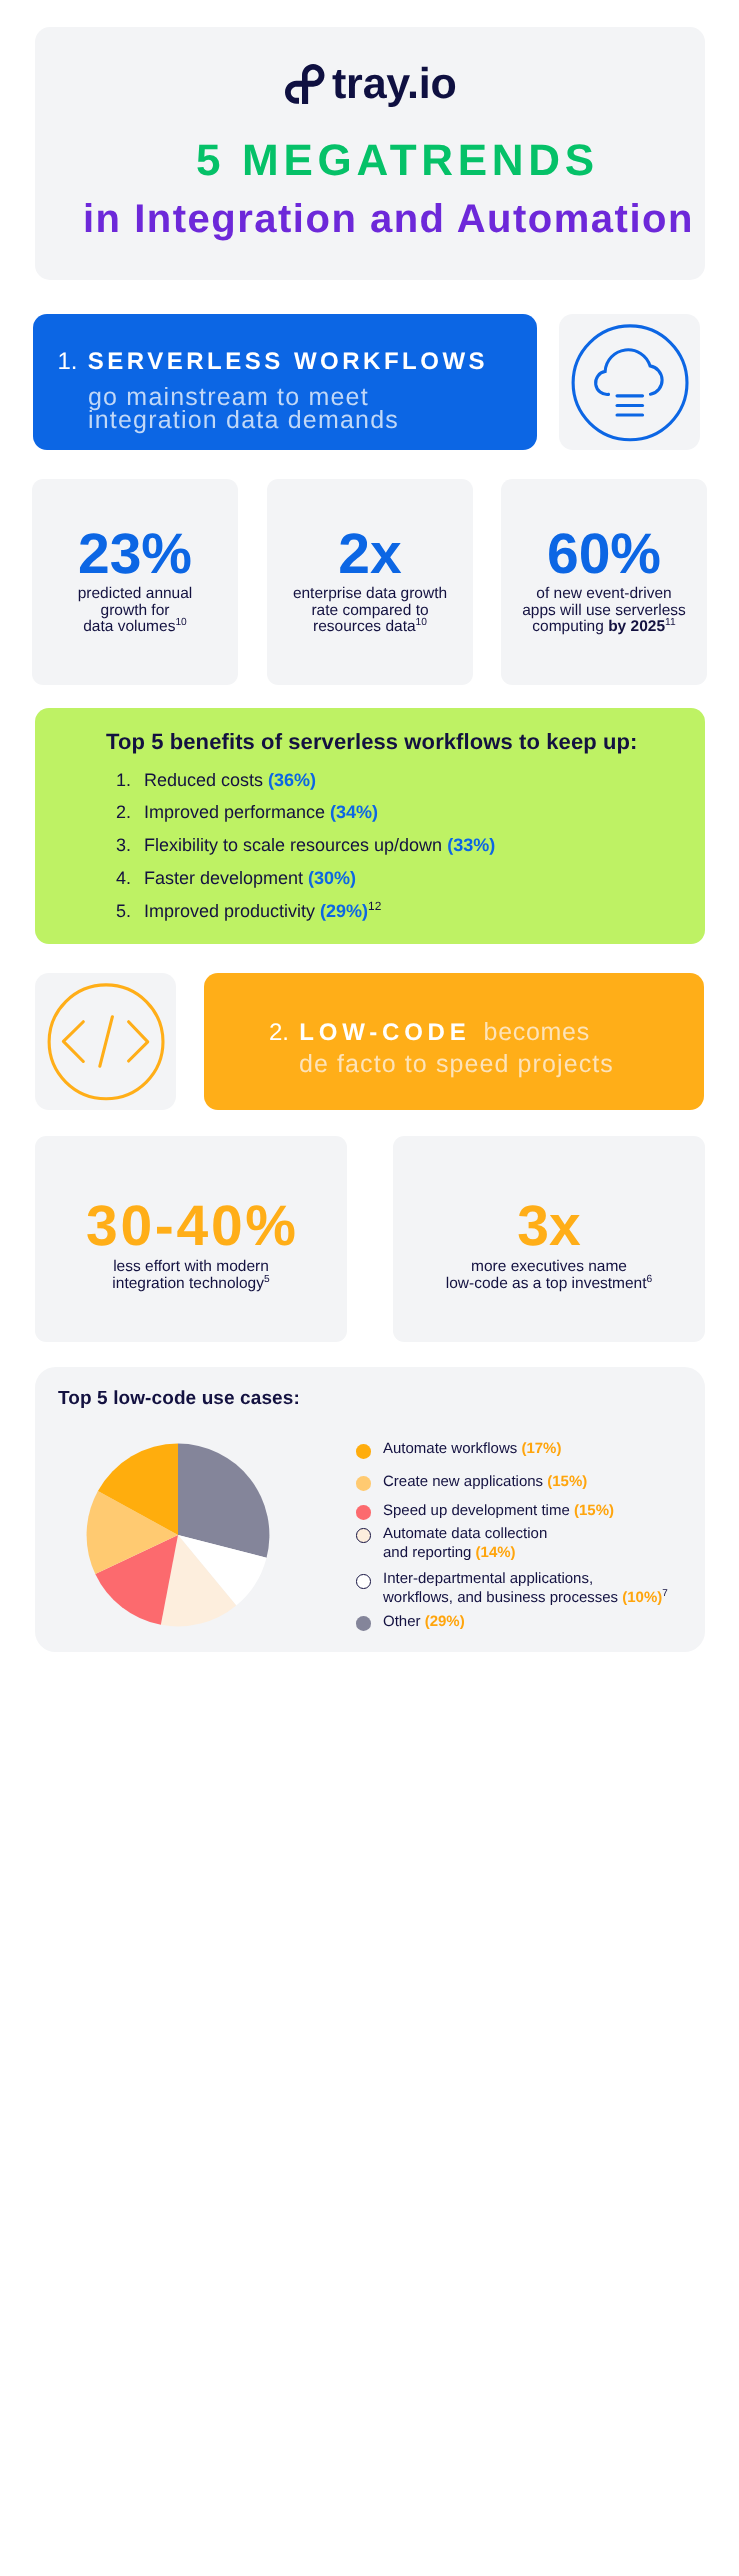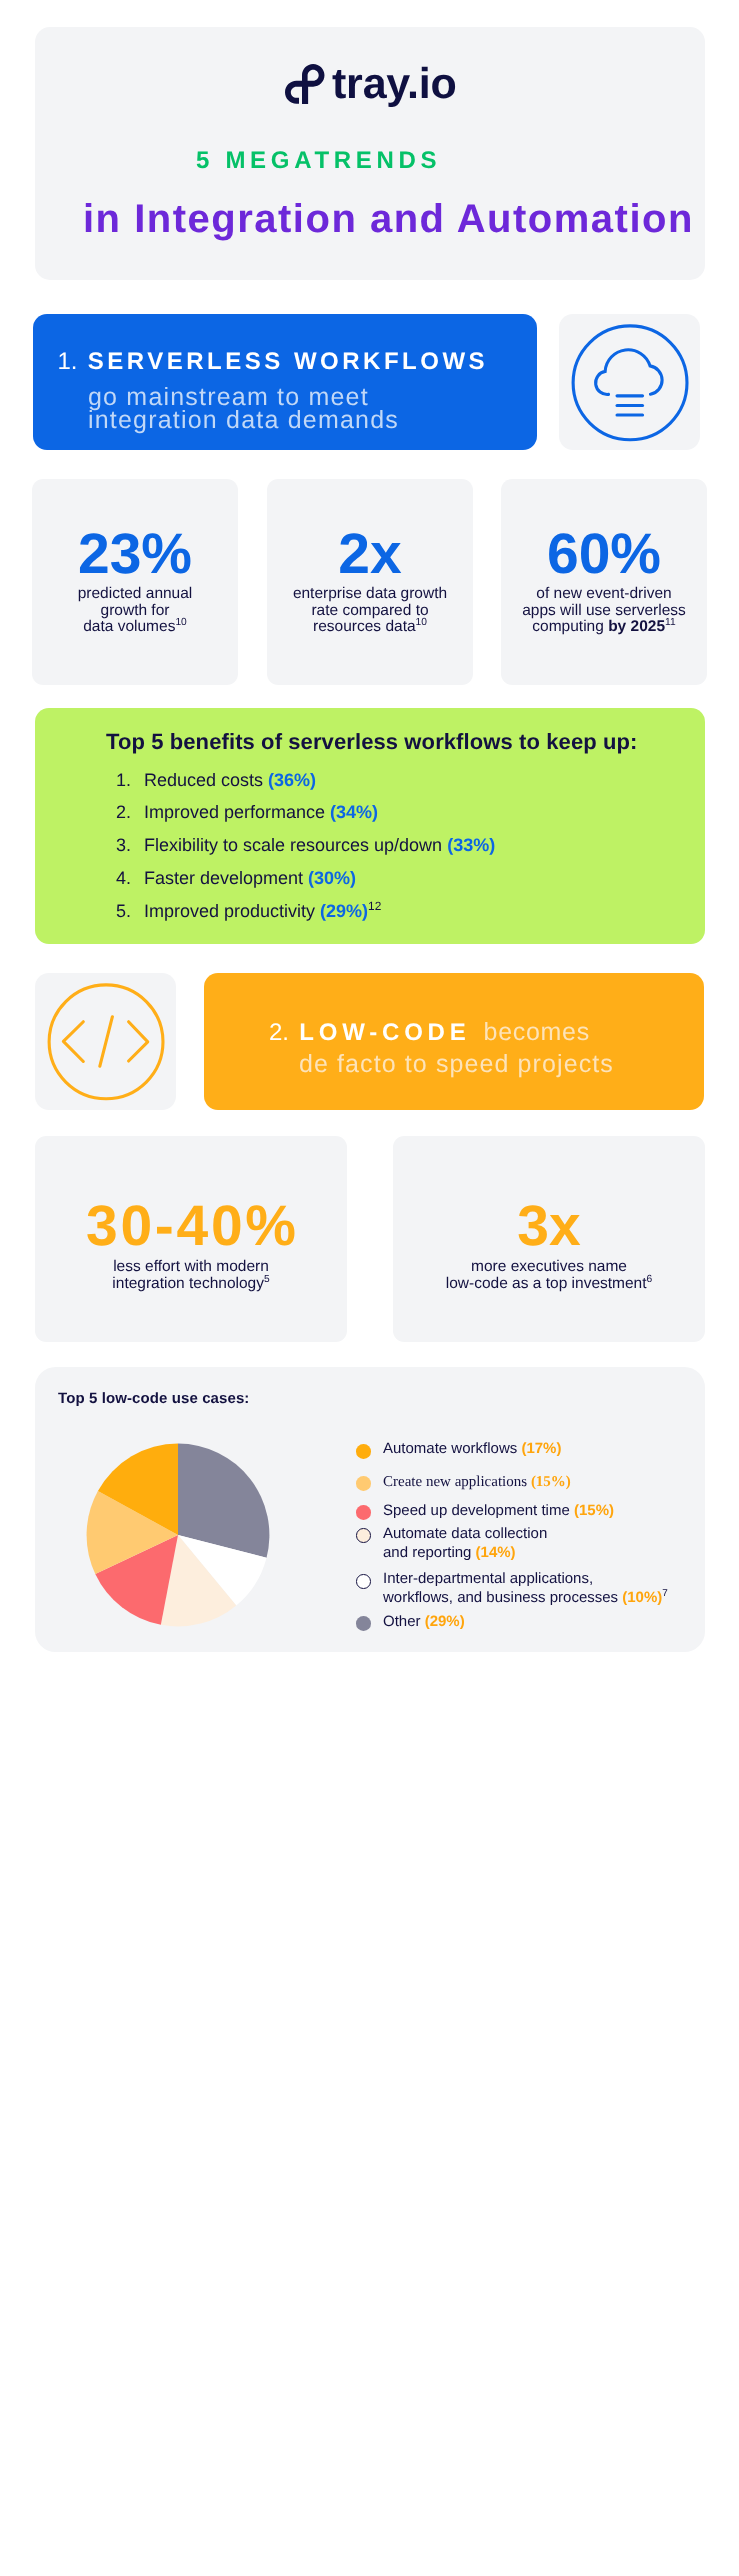--- a/index.html
+++ b/index.html
@@ -15,21 +15,21 @@
   .iconbox{position:absolute;background:#f3f4f6;border-radius:14px;overflow:visible;}
 
   
   #hdr{left:35px;top:27px;width:670px;height:253px;border-radius:15px;}
   .logo-wrap{position:absolute;left:250px;top:37px;width:175px;height:40px;}
   .logo-wrap svg{position:absolute;left:0px;top:0px;}
   .logo-word{position:absolute;left:47px;top:0px;
              font-weight:bold;font-size:43px;letter-spacing:-0.2px;color:#0f1041;
              line-height:40px;white-space:nowrap;}
   .ttl1{position:absolute;left:161px;top:116px;
-        font-size:24px;font-weight:bold;letter-spacing:4.7px;color:#05c168;
+        font-size:44px;font-weight:bold;letter-spacing:4.7px;color:#05c168;
         line-height:36px;white-space:nowrap;}
   .ttl2{position:absolute;left:48px;top:174px;
         font-size:40px;font-weight:bold;letter-spacing:1.5px;color:#6d28d9;
         line-height:36px;white-space:nowrap;}
 
   
   .bar .ln{position:absolute;white-space:nowrap;color:#fff;margin-top:8px;}
   .sec-num{font-weight:normal;font-size:24px;}
   .sec-strong{font-weight:bold;font-size:24px;letter-spacing:3.5px;}
   .bar .sec-soft, .sec-soft{color:var(--soft,#c1d8f7);font-size:25px;letter-spacing:1.2px;}
@@ -174,35 +174,35 @@
   </div>
   <div class="stat" style="left:393px;top:1136px;width:312px;height:206px;">
     <div class="big" style="top:62px;color:#ffae18;">3x</div>
     <div class="cap" style="top:123px;">
       <div>more executives name</div>
       <div><span>low-code as a top investment</span><sup>6</sup></div>
     </div>
   </div>
 
   <div id="piecard">
-    <div class="list-title" style="left:23px;top:20.6px;font-size:15px;">Top 5 low-code use cases:</div>
+    <div class="list-title" style="left:23px;top:20.6px;font-size:19px;">Top 5 low-code use cases:</div>
     <svg width="206" height="206" viewBox="146.5 2780.4 400 400" style="position:absolute;left:40px;top:65px;">
       <path d="M346.5,2980.4 L346.50,2802.90 A177.5,177.5 0 0 1 518.42,3024.54 Z" fill="#84859a"></path>
       <path d="M346.5,2980.4 L518.42,3024.54 A177.5,177.5 0 0 1 459.64,3117.17 Z" fill="#ffffff"></path>
       <path d="M346.5,2980.4 L459.64,3117.17 A177.5,177.5 0 0 1 313.24,3154.76 Z" fill="#fdeedd"></path>
       <path d="M346.5,2980.4 L313.24,3154.76 A177.5,177.5 0 0 1 185.89,3055.98 Z" fill="#fc6a6e"></path>
       <path d="M346.5,2980.4 L185.89,3055.98 A177.5,177.5 0 0 1 190.96,2894.89 Z" fill="#ffca71"></path>
       <path d="M346.5,2980.4 L190.96,2894.89 A177.5,177.5 0 0 1 346.50,2802.90 Z" fill="#ffad0d"></path>
     </svg>
 
     <div class="dot" style="left:321px;top:77px;background:#ffad0d;"></div>
     <div class="legend-row" style="left:348px;top:73px;"><span>Automate workflows</span> <b>(17%)</b></div>
 
     <div class="dot" style="left:321px;top:109px;background:#ffca71;"></div>
-    <div class="legend-row" style="left:348px;top:106px;font-family:Liberation Serif, serif;"><span>Create new applications</span> <b>(15%)</b></div>
+    <div class="legend-row" style="left:348px;top:106px;"><span>Create new applications</span> <b>(15%)</b></div>
 
     <div class="dot" style="left:321px;top:138px;background:#fc6a6e;"></div>
     <div class="legend-row" style="left:348px;top:135px;"><span>Speed up development time</span> <b>(15%)</b></div>
 
     <div class="dot" style="left:321px;top:161px;background:#fdeedd;border:1px solid #131140;"></div>
     <div class="legend-row" style="left:348px;top:158px;"><span>Automate data collection</span><br><span>and reporting</span> <b>(14%)</b></div>
 
     <div class="dot" style="left:321px;top:207px;background:#ffffff;border:1px solid #131140;"></div>
     <div class="legend-row" style="left:348px;top:203px;"><span>Inter-departmental applications,</span><br><span>workflows, and business processes</span> <b>(10%)</b><sup>7</sup></div>
 

